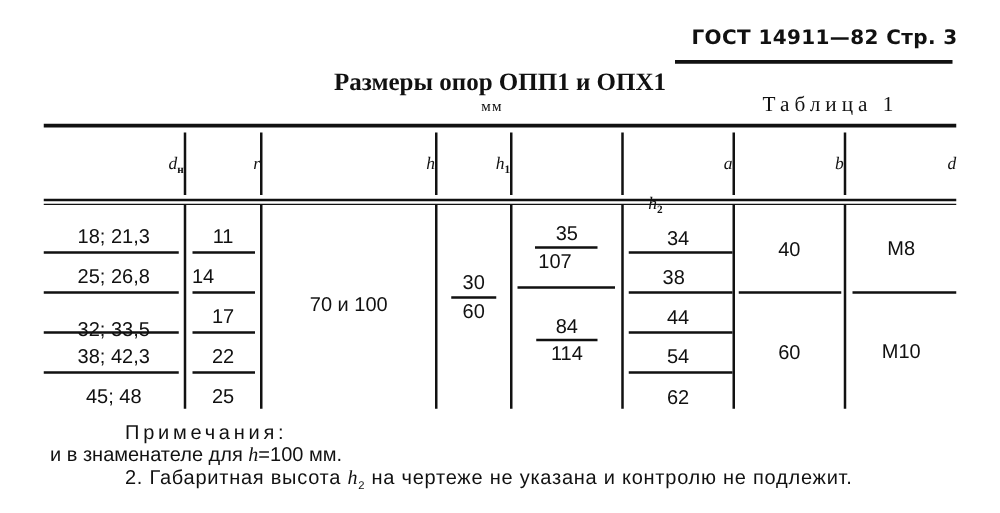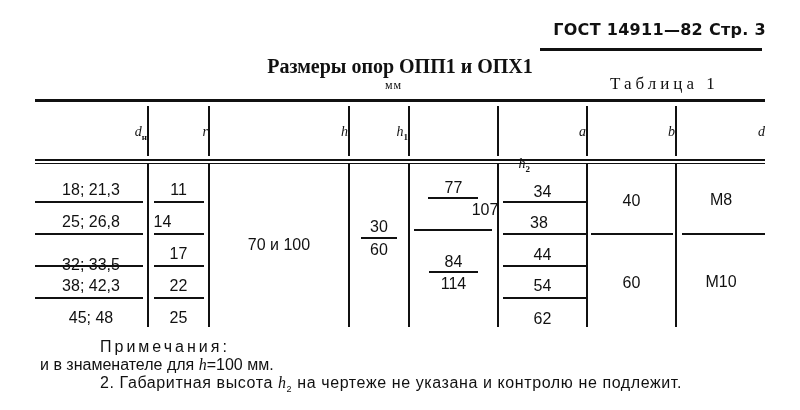--- a/index.html
+++ b/index.html
@@ -108,23 +108,23 @@
   <div class="abs cell" style="left:149px; width:59px; top:277px;">22</div>
   <div class="abs line" style="left:154px; width:50px; top:297px;"></div>
   <div class="abs cell" style="left:149px; width:59px; top:309px;">25</div>
 
   <div class="abs cell" style="left:210px; width:138px; top:236px;">70 и 100</div>
 
   <div class="abs cell" style="left:350px; width:58px; top:218px;">30</div>
   <div class="abs frac-line" style="left:361px; width:36px; top:237px;"></div>
   <div class="abs cell" style="left:350px; width:58px; top:241px;">60</div>
 
-  <div class="abs cell" style="left:410px; width:87px; top:179px;">77</div>
+  <div class="abs cell" style="left:410px; width:87px; top:179px;">35</div>
   <div class="abs frac-line" style="left:428px; width:50px; top:197px;"></div>
-  <div class="abs cell" style="left:410px; width:68px; top:201px;margin-left:41px;">107</div>
+  <div class="abs cell" style="left:410px; width:68px; top:201px;">107</div>
   <div class="abs line" style="left:414px; width:78px; top:229px;"></div>
   <div class="abs cell" style="left:410px; width:87px; top:253px;">84</div>
   <div class="abs frac-line" style="left:429px; width:49px; top:271px;"></div>
   <div class="abs cell" style="left:410px; width:87px; top:275px;">114</div>
 
   <div class="abs cell" style="left:499px; width:87px; top:183px;">34</div>
   <div class="abs line" style="left:503px; width:83px; top:201px;"></div>
   <div class="abs cell" style="left:499px; width:80px; top:214px;">38</div>
   <div class="abs line" style="left:503px; width:83px; top:233px;"></div>
   <div class="abs cell" style="left:499px; width:87px; top:246px;">44</div>

